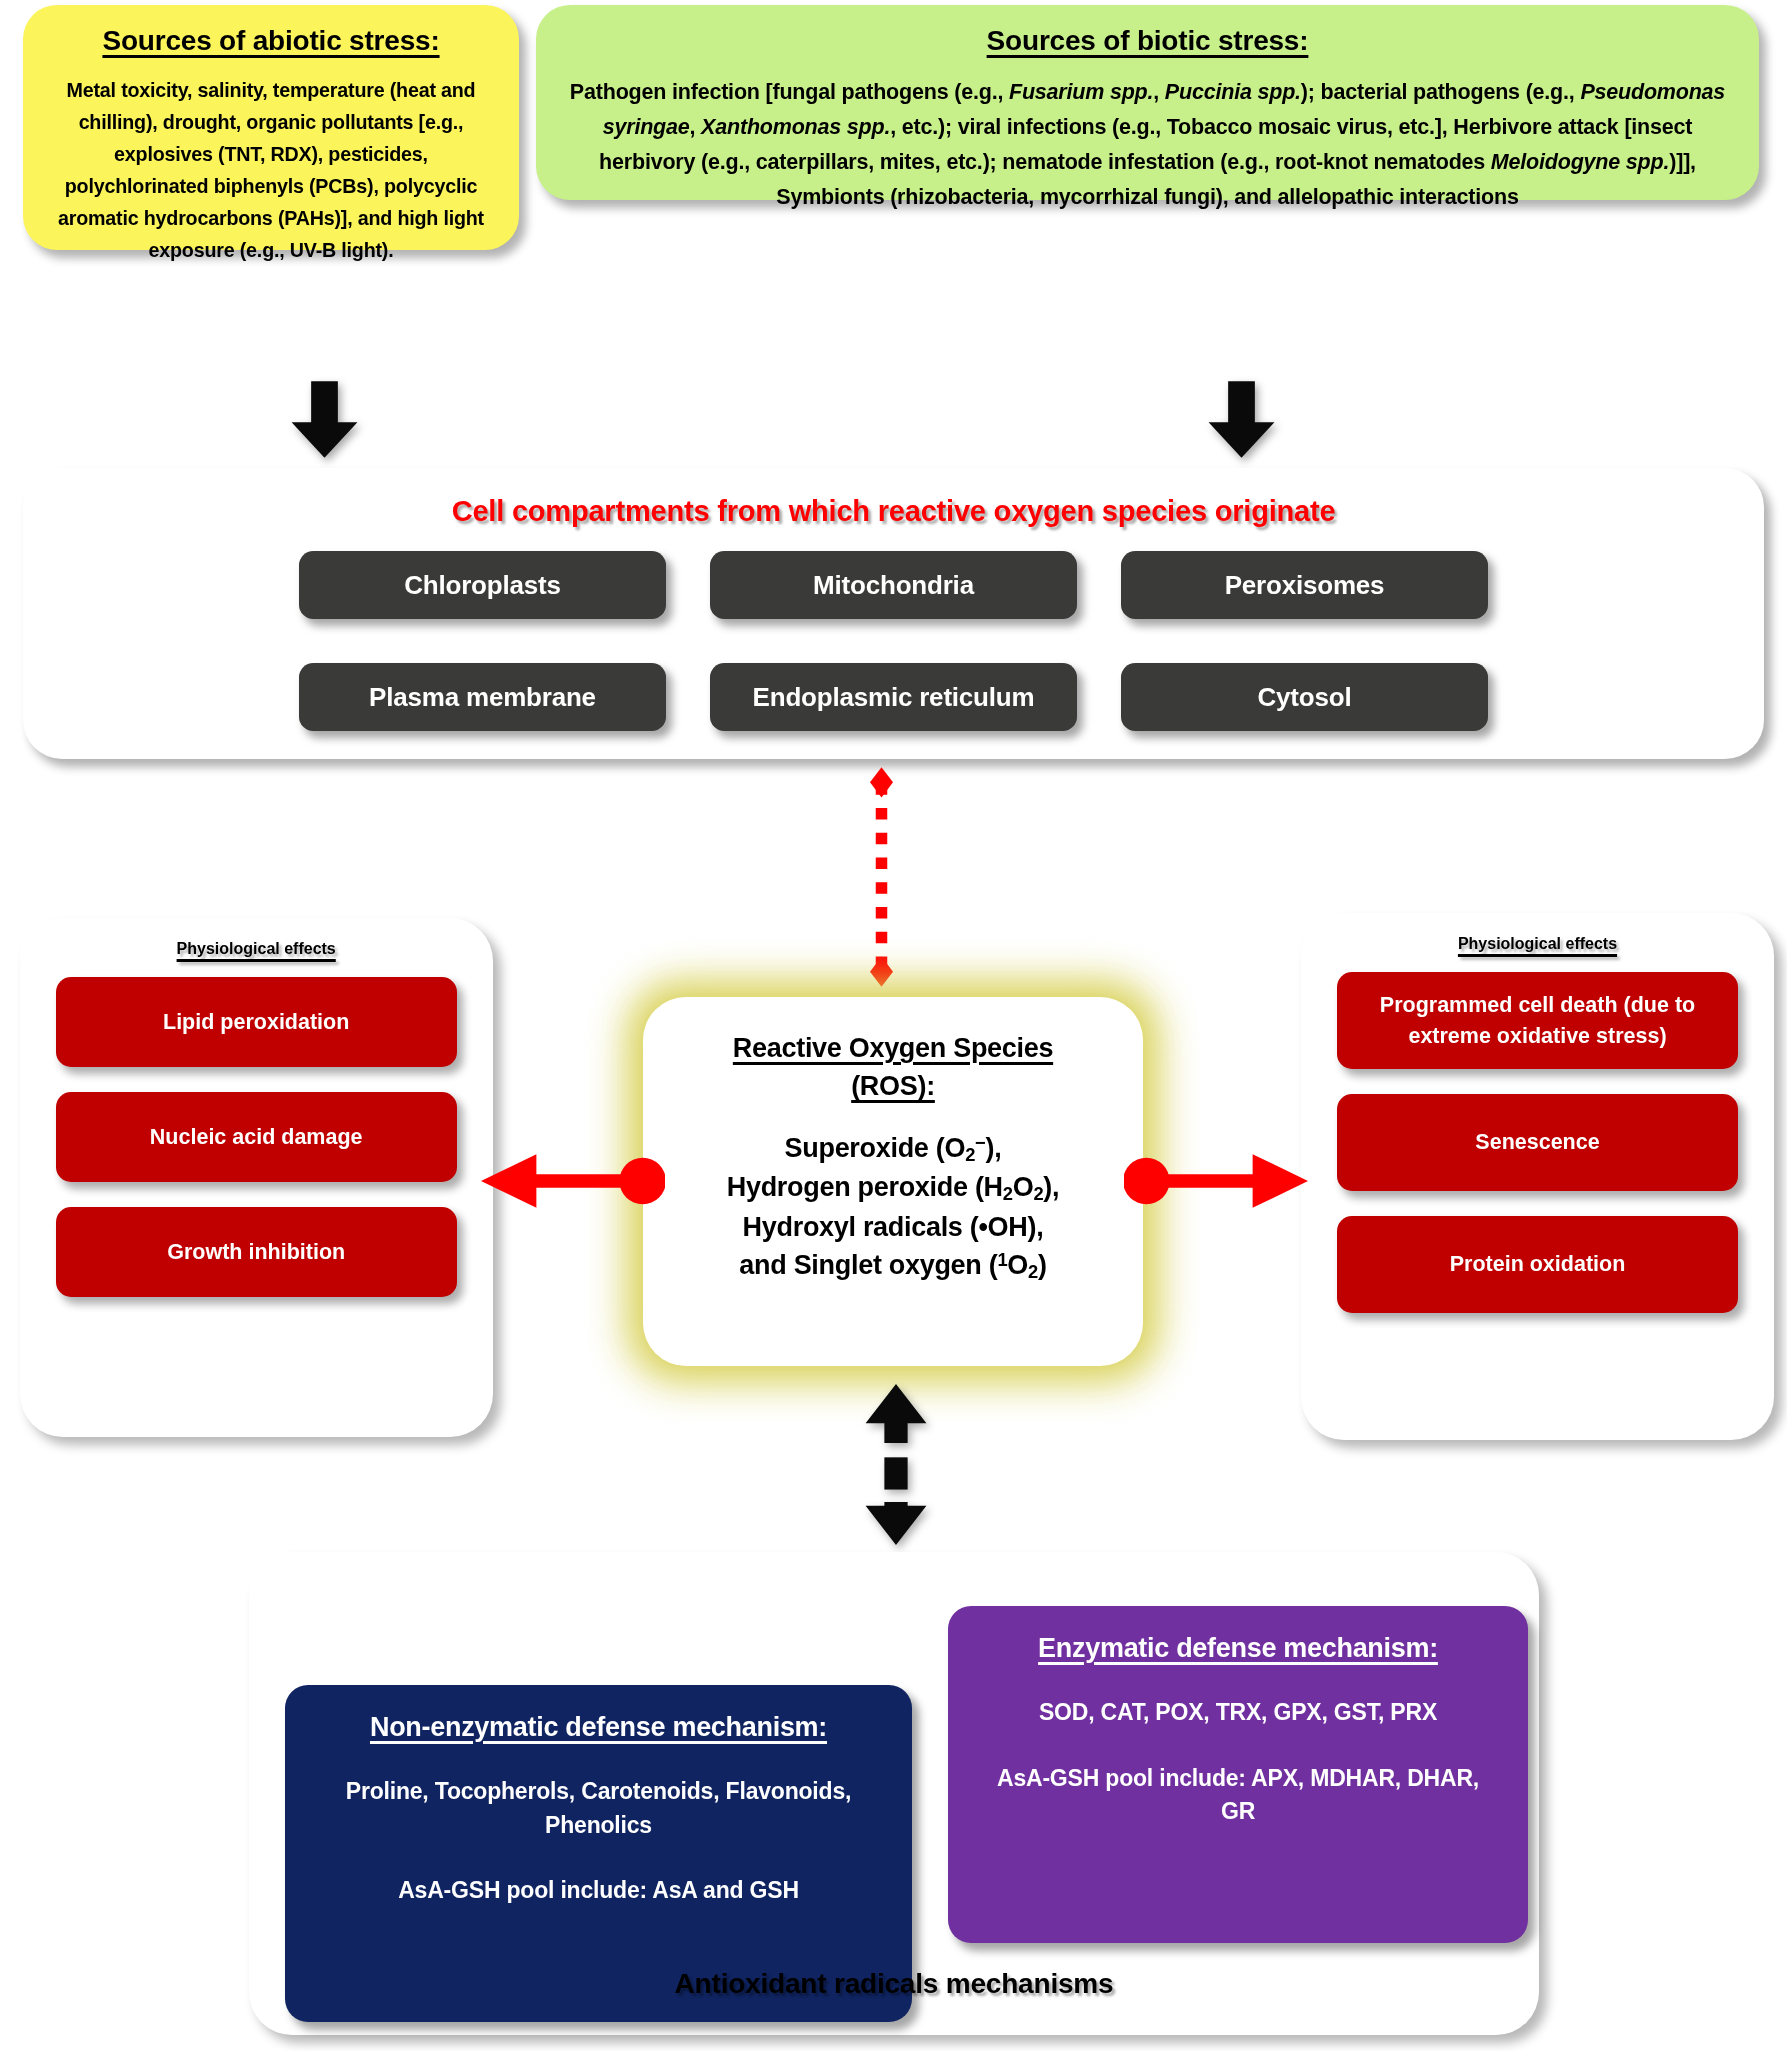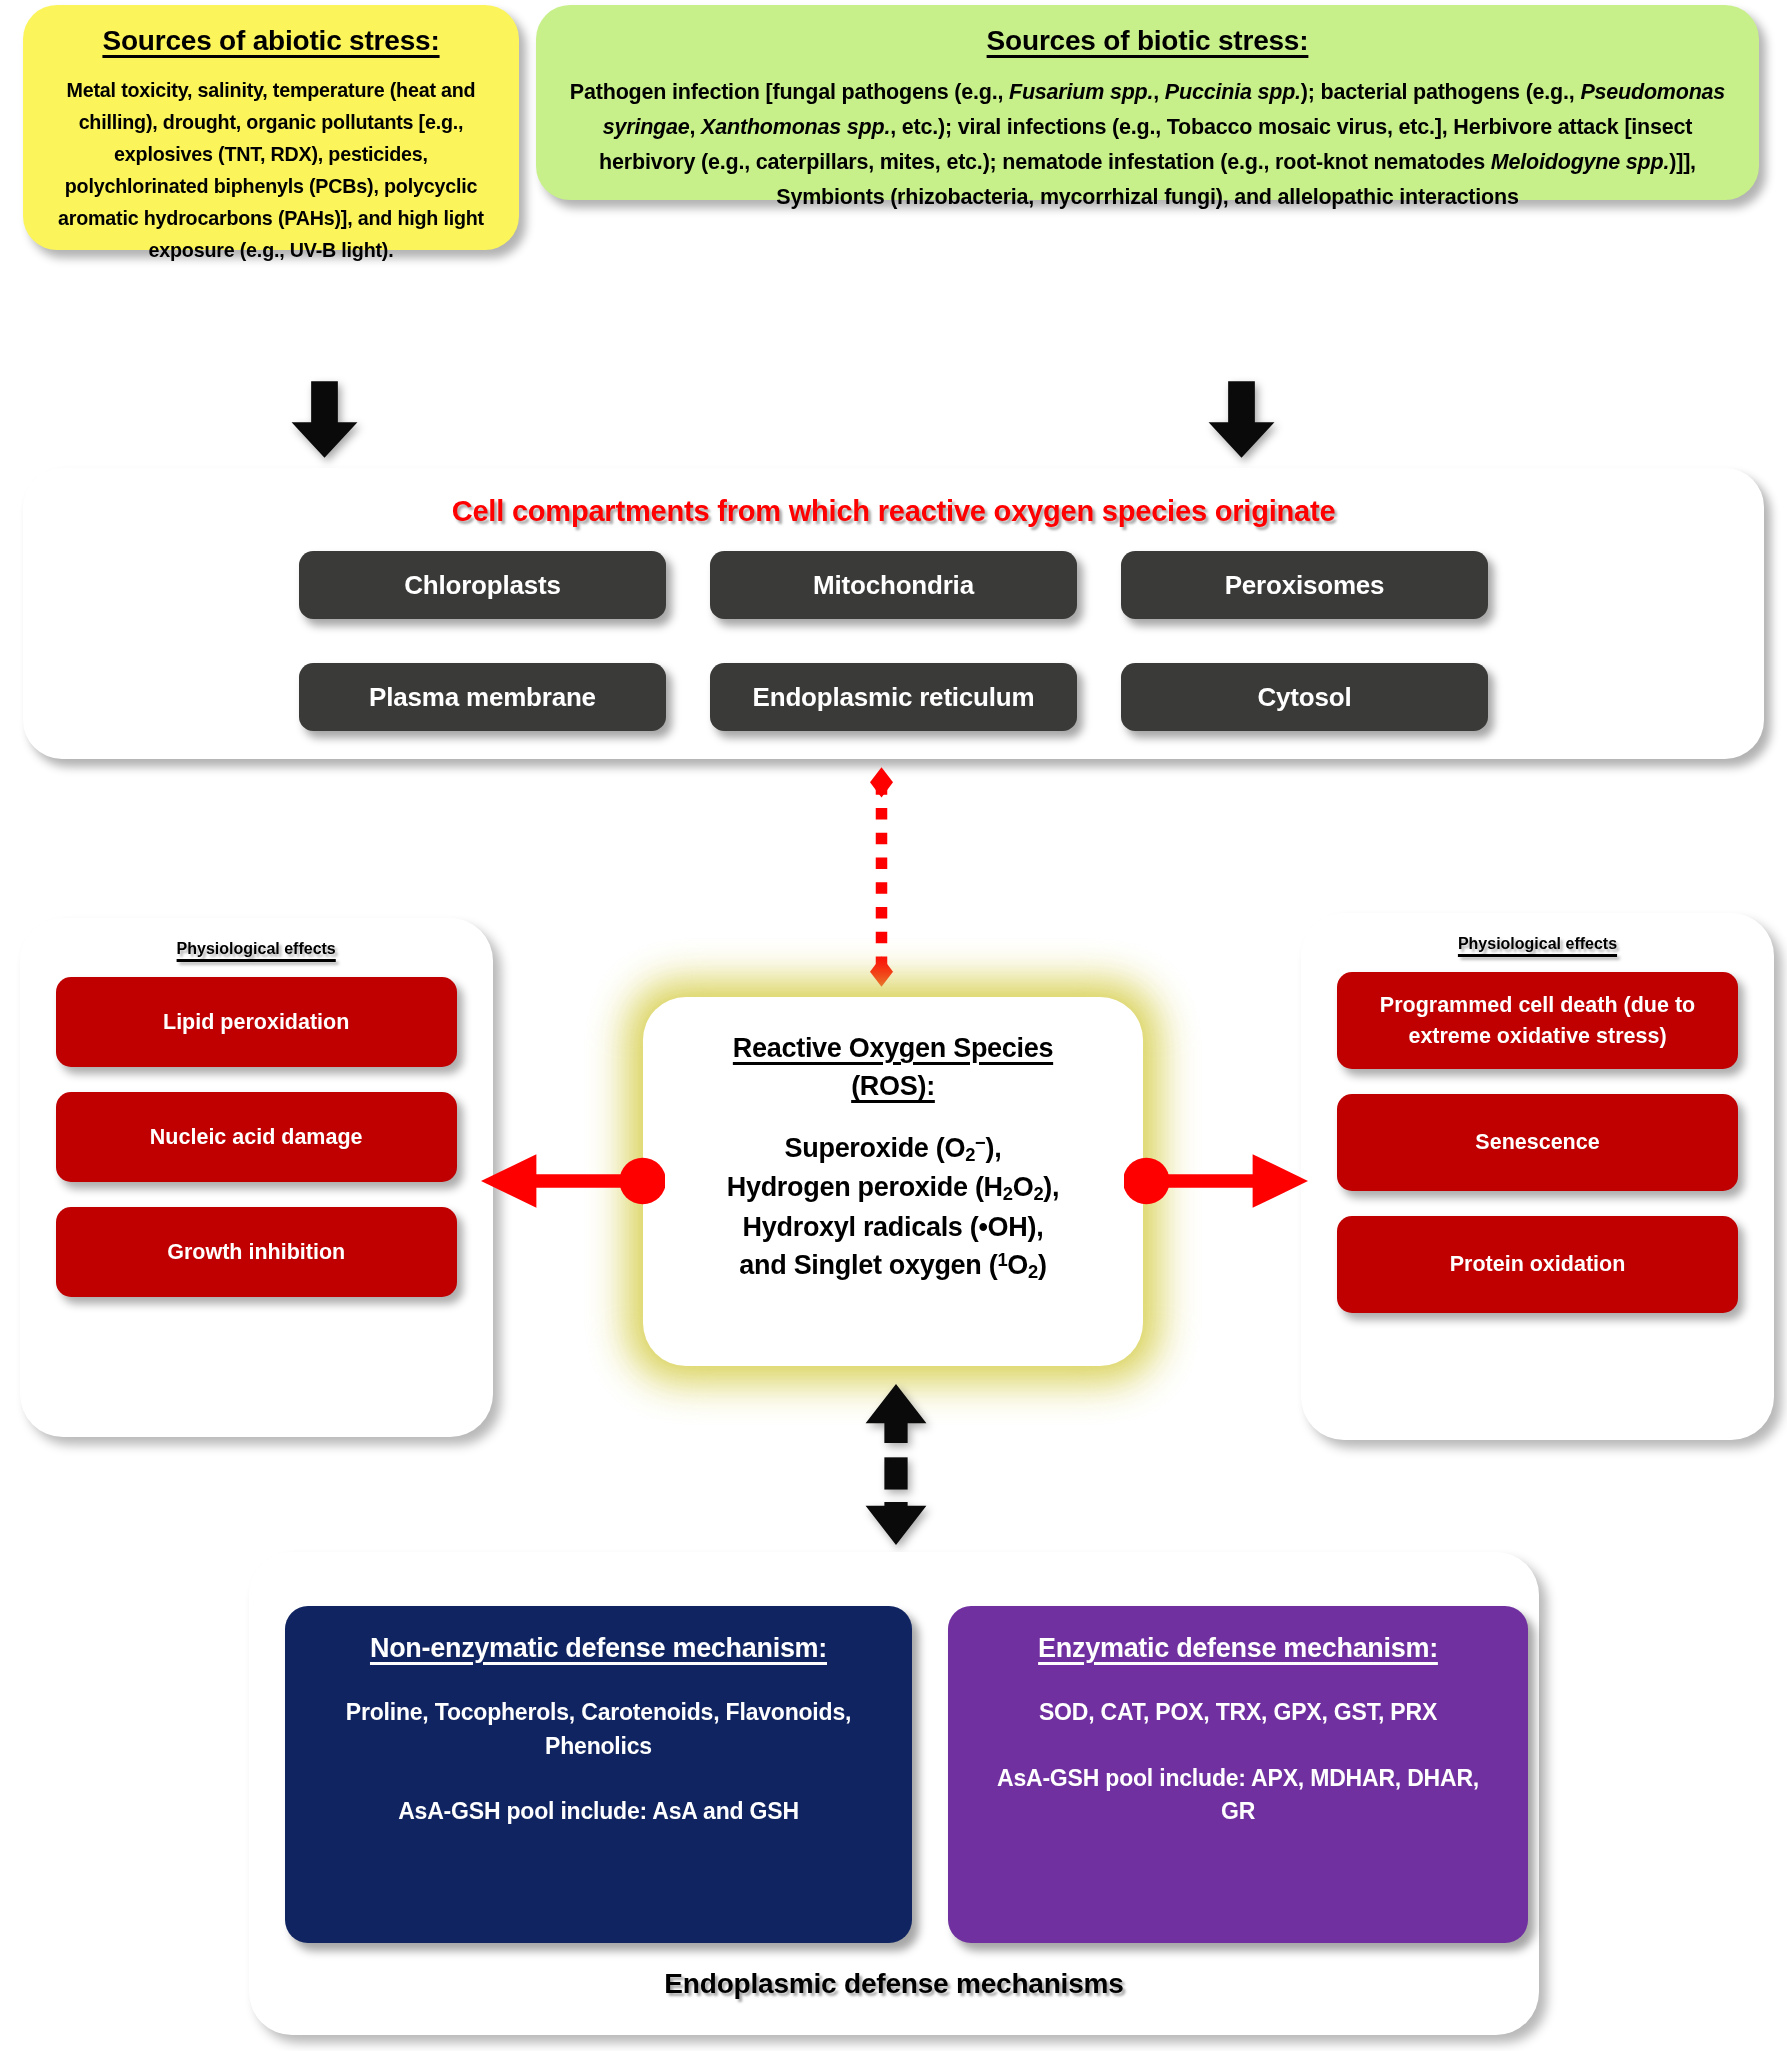--- a/index.html
+++ b/index.html
@@ -224,21 +224,21 @@
 
   .defense-box {
     position: absolute;
     border-radius: 23px;
     color: #FFFFFF;
     text-align: center;
     padding: 27px 30px;
     box-shadow: 6.3px 7.2px 9px rgba(0,0,0,0.35);
   }
 
-  #nonenzymatic-box { left: 285px; top: 1606px; width: 627px; height: 337px; background: #0F2461; }
+  #nonenzymatic-box { left: 285px; top: 1685px; width: 627px; height: 337px; background: #0F2461; }
   #enzymatic-box    { left: 948px; top: 1606px; width: 580px; height: 337px; background: #7030A0; }
 
   .defense-title {
     font-weight: bold;
     font-size: 27px;
     text-decoration: underline;
     text-underline-offset: 5.4px;
     text-decoration-thickness: 2.7px;
     letter-spacing: -0.3px;
   }
@@ -362,16 +362,16 @@
     <div class="defense-line">Proline, Tocopherols, Carotenoids, Flavonoids, Phenolics</div>
     <div class="defense-line">AsA-GSH pool include: AsA and GSH</div>
   </div>
 
   <div class="defense-box" id="enzymatic-box">
     <div class="defense-title">Enzymatic defense mechanism:</div>
     <div class="defense-line">SOD, CAT, POX, TRX, GPX, GST, PRX</div>
     <div class="defense-line">AsA-GSH pool include: APX, MDHAR, DHAR, GR</div>
   </div>
 
-  <div id="antioxidant-caption">Endoplasmic defense mechanisms</div>
+  <div id="antioxidant-caption">Antioxidant radicals mechanisms</div>
 
 </div>
 
 
 </body></html>

